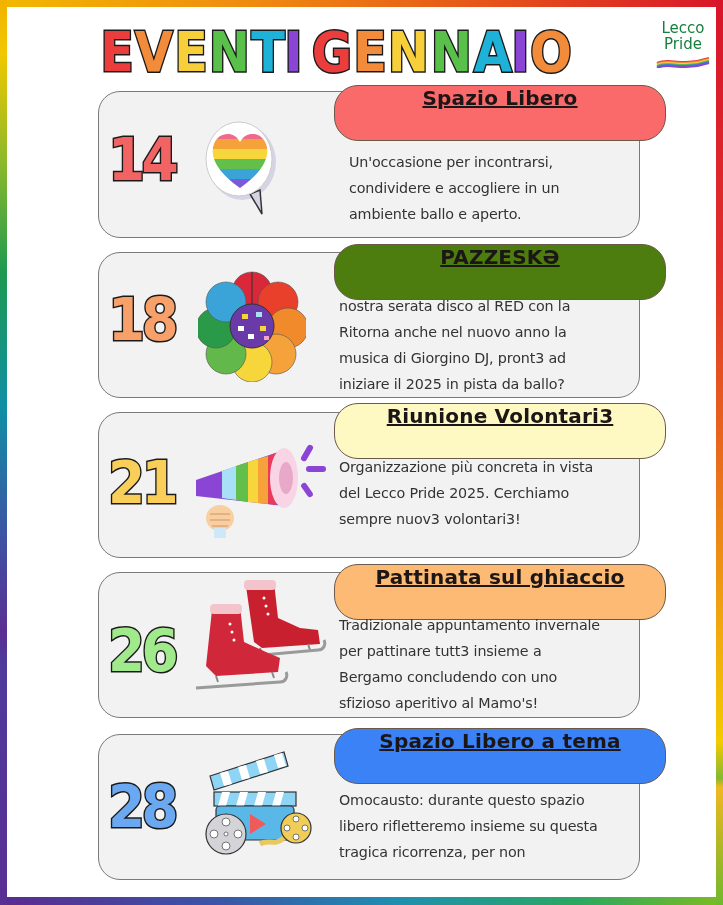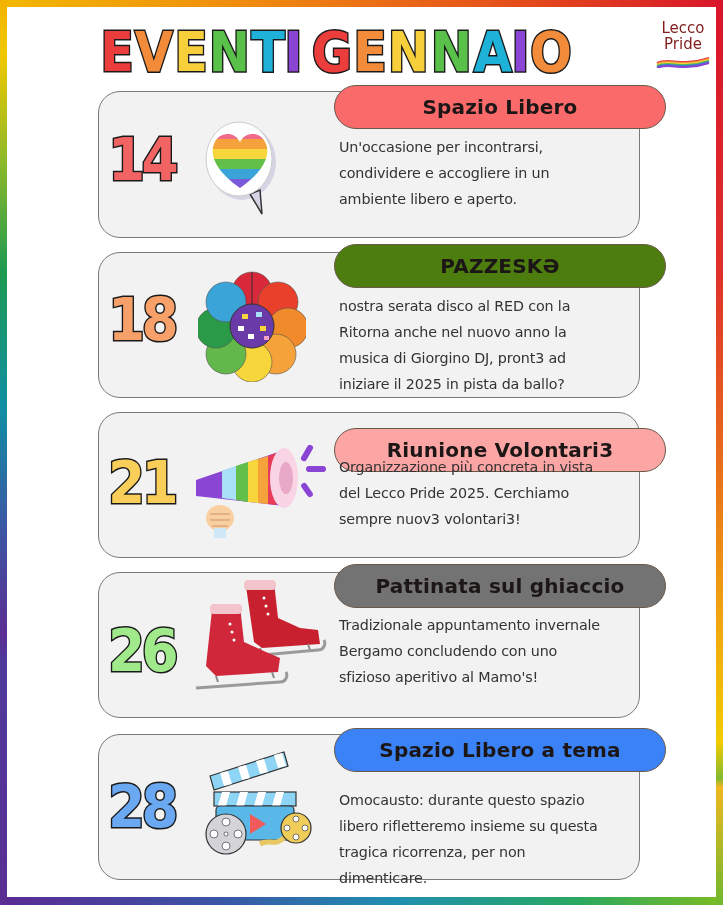--- a/index.html
+++ b/index.html
@@ -27,34 +27,35 @@
       color: #e83b3b;
       -webkit-text-stroke: 3px #1a1a1a;
       paint-order: stroke fill;
       display: inline-block;
       transform: scaleX(0.88);
       margin-right: -5px;
     }
     .title .sp { width: 14px; }
 
     .logo { position:absolute; left: 652px; top: 20px; width: 62px; text-align:center; }
-    .logo .l1, .logo .l2 { font-family:"DejaVu Sans", sans-serif; font-size: 15px; line-height: 16px; color:#7f1d1d; font-weight: 500; }
+    .logo .l1, .logo .l2 { font-family:"DejaVu Sans", sans-serif; font-size: 15px; line-height: 16px; color:#15803d; font-weight: 500; }
     .logo svg { display:block; margin: 2px auto 0; }
 
     .card {
       position: absolute; left: 98px; width: 542px;
       background: #f2f2f2; border: 1.5px solid #7a7a7a; border-radius: 22px;
       box-sizing: border-box;
     }
     .pill {
-      position: absolute; left: 334px; width: 332px; height: 44px;
+      position: absolute; left: 334px; width: 332px; height: 56px;
       border: 1.5px solid #6a5a4a; border-radius: 24px; box-sizing: border-box;
-      display:flex; align-items:center; justify-content:center;
+      display:flex; align-items:flex-start; justify-content:center;
       font-family: "DejaVu Sans", sans-serif; font-weight: bold; font-size: 20px; color: #1c1616;
       letter-spacing: 0.2px;
+      text-decoration: underline;
     }
     .num {
       position: absolute; left: 108px; width: 80px; text-align: left;
       font-family: "DejaVu Sans", sans-serif; font-weight: bold; font-size: 58px;
       -webkit-text-stroke: 3px #1a1a1a; paint-order: stroke fill;
       letter-spacing: -4px; transform: scaleX(0.92); transform-origin: left;
     }
     .desc {
       position: absolute; left: 339px; width: 300px;
       font-family: "DejaVu Sans", sans-serif; font-size: 14.3px; line-height: 26px; color: #333;
@@ -117,24 +118,24 @@
   <ellipse cx="35" cy="49" rx="33" ry="37" fill="#fff" stroke="#ccc" stroke-width="1"></ellipse>
   <g clip-path="url(#hclip)">
     <rect x="0" y="18" width="72" height="11" fill="#f06a8a"></rect>
     <rect x="0" y="29" width="72" height="10" fill="#f5a23a"></rect>
     <rect x="0" y="39" width="72" height="10" fill="#f6d63a"></rect>
     <rect x="0" y="49" width="72" height="10" fill="#62c04a"></rect>
     <rect x="0" y="59" width="72" height="10" fill="#3aa4d8"></rect>
     <rect x="0" y="69" width="72" height="12" fill="#7a5ad8"></rect>
   </g>
 </svg>
-<div class="desc" style="top:134px;">
+<div class="desc" style="top:149px;margin-left:10px;">
   <span class="line">Un'occasione per incontrarsi,</span>
   <span class="line">condividere e accogliere in un</span>
-  <span class="line">ambiente libero e aperto.</span>
+  <span class="line">ambiente ballo e aperto.</span>
 </div>
 
 <div class="card" style="top:252px;height:146px;"></div>
 <div class="pill" style="top: 244px; background: #4d7c0f;">
     <span>PAZZESKƏ</span>
   </div>
 <div class="num" style="top: 286px; color: rgb(248, 160, 106);">18</div>
 <svg class="icon" style="left:198px;top:270px;" width="108" height="112" viewBox="0 0 108 112">
   <g stroke="#555" stroke-width="0.6">
     <circle cx="54" cy="22" r="20" fill="#d8283a"></circle>
@@ -156,21 +157,21 @@
   <rect x="66" y="66" width="5" height="4" fill="#f5a2c8"></rect>
 </svg>
 <div class="desc" style="top:293px;">
   <span class="line">nostra serata disco al RED con la</span>
   <span class="line">Ritorna anche nel nuovo anno la</span>
   <span class="line">musica di Giorgino DJ, pront3 ad</span>
   <span class="line">iniziare il 2025 in pista da ballo?</span>
 </div>
 
 <div class="card" style="top:412px;height:146px;"></div>
-<div class="pill" style="top: 428px; background: #fca5a5;">
+<div class="pill" style="top: 403px; background: #fef9c3;">
     <span>Riunione Volontari3</span>
   </div>
 <div class="num" style="top: 449px; color: rgb(249, 207, 90);">21</div>
 <svg class="icon" style="left:192px;top:436px;" width="136" height="104" viewBox="0 0 136 104">
   <path d="M4 44 L92 14 L92 70 L4 60 Z" fill="#8a45d4"></path>
   <path d="M30 35 L44 30 L44 64 L30 62 Z" fill="#a8e0f8"></path>
   <path d="M44 30 L56 26 L56 66 L44 64 Z" fill="#62c04a"></path>
   <path d="M56 26 L66 23 L66 67 L56 66 Z" fill="#f6d63a"></path>
   <path d="M66 23 L76 20 L76 68 L66 67 Z" fill="#f5a23a"></path>
   <path d="M76 20 L84 17 L84 69 L76 68 Z" fill="#e83b5a"></path>
@@ -183,21 +184,21 @@
   <path d="M18 78 h20 M18 84 h20 M20 90 h16" stroke="#e0a878" stroke-width="1.5"></path>
   <rect x="22" y="92" width="12" height="10" fill="#cfe8f8"></rect>
 </svg>
 <div class="desc" style="top:454px;">
   <span class="line">Organizzazione più concreta in vista</span>
   <span class="line">del Lecco Pride 2025. Cerchiamo</span>
   <span class="line">sempre nuov3 volontari3!</span>
 </div>
 
 <div class="card" style="top:572px;height:146px;"></div>
-<div class="pill" style="top: 564px; background: #737373;">
+<div class="pill" style="top: 564px; background: #fdba74;">
     <span>Pattinata sul ghiaccio</span>
   </div>
 <div class="num" style="top: 617px; color: rgb(160, 234, 140);">26</div>
 <svg class="icon" style="left:190px;top:578px;" width="140" height="126" viewBox="0 0 140 126">
 
   <path d="M56 8 L84 4 L88 40 L110 50 L128 52 L130 66 L72 70 L64 64 Z" fill="#c8202e"></path>
   <rect x="54" y="2" width="32" height="10" rx="4" fill="#f4c4cc"></rect>
   <path d="M70 70 L72 76 M118 66 L120 72" stroke="#888" stroke-width="2"></path>
   <path d="M60 78 L128 72 C134 72, 136 66, 134 62" stroke="#9a9a9a" stroke-width="3" fill="none"></path>
 
@@ -209,20 +210,21 @@
       <circle cx="40" cy="46" r="1.5"></circle>
       <circle cx="42" cy="54" r="1.5"></circle>
       <circle cx="44" cy="62" r="1.5"></circle>
   <circle cx="74" cy="20" r="1.5"></circle>
       <circle cx="76" cy="28" r="1.5"></circle>
       <circle cx="78" cy="36" r="1.5"></circle>
     </g>
 </svg>
 <div class="desc" style="top:612px;">
   <span class="line">Tradizionale appuntamento invernale</span>
+  <span class="line">per pattinare tutt3 insieme a</span>
   <span class="line">Bergamo concludendo con uno</span>
   <span class="line">sfizioso aperitivo al Mamo's!</span>
 </div>
 
 <div class="card" style="top:734px;height:146px;"></div>
 <div class="pill" style="top: 728px; background: #3b82f6;">
     <span>Spazio Libero a tema</span>
   </div>
 <div class="num" style="top: 773px; color: rgb(106, 168, 242);">28</div>
 <svg class="icon" style="left:200px;top:748px;" width="118" height="112" viewBox="0 0 118 112">
@@ -256,14 +258,13 @@
       <circle cx="96" cy="71" r="3"></circle>
       <circle cx="96" cy="89" r="3"></circle>
       <circle cx="87" cy="80" r="3"></circle>
       <circle cx="105" cy="80" r="3"></circle>
     </g>
 </svg>
 <div class="desc" style="top:776px;margin-top:11px;">
   <span class="line">Omocausto: durante questo spazio</span>
   <span class="line">libero rifletteremo insieme su questa</span>
   <span class="line">tragica ricorrenza, per non</span>
-  <span class="line">dimenticare.</span>
 </div>
 
 </body></html>

